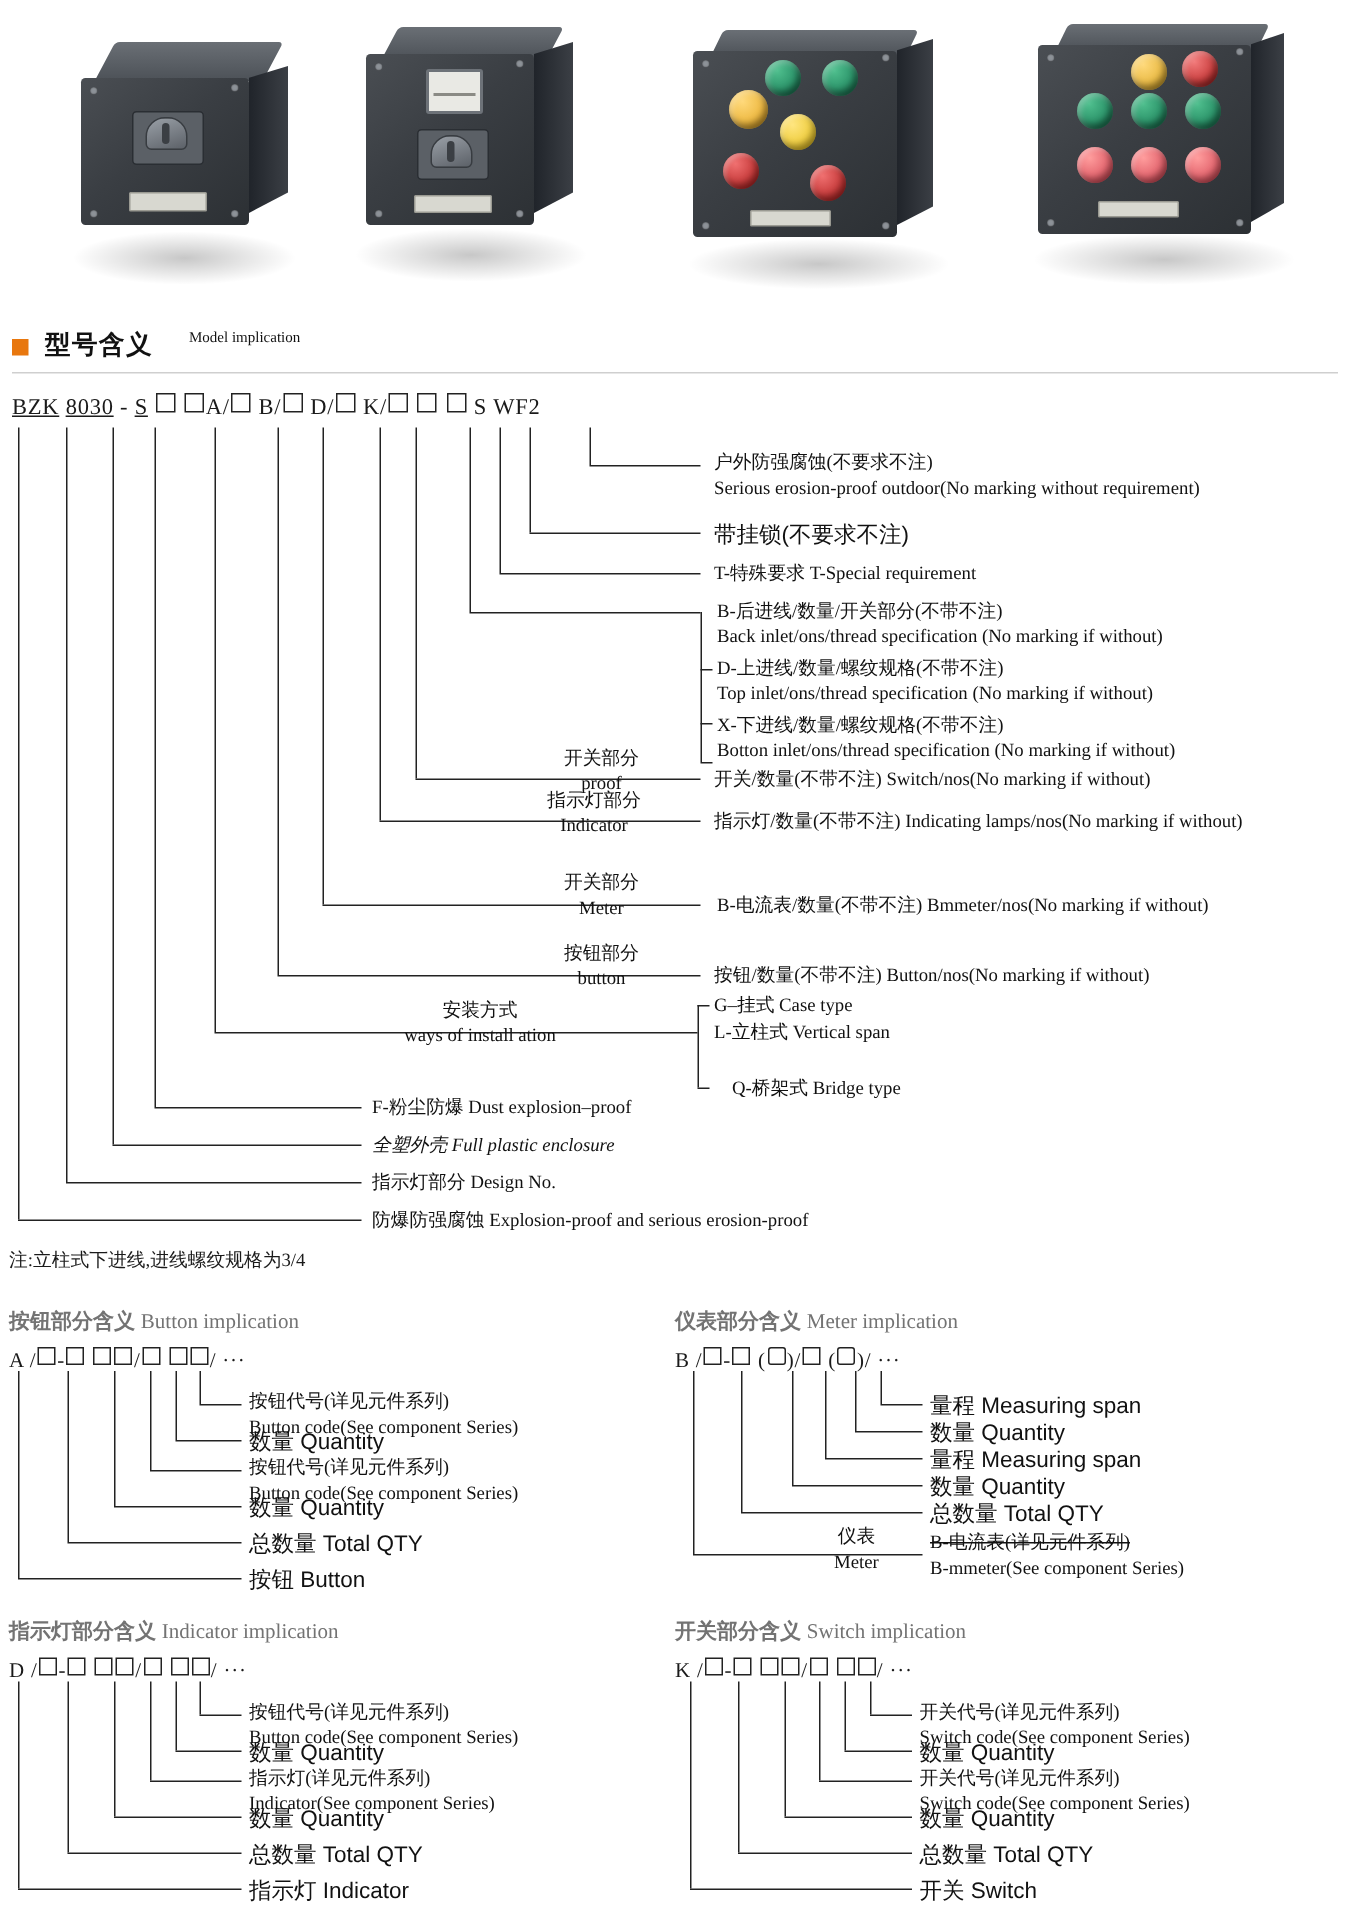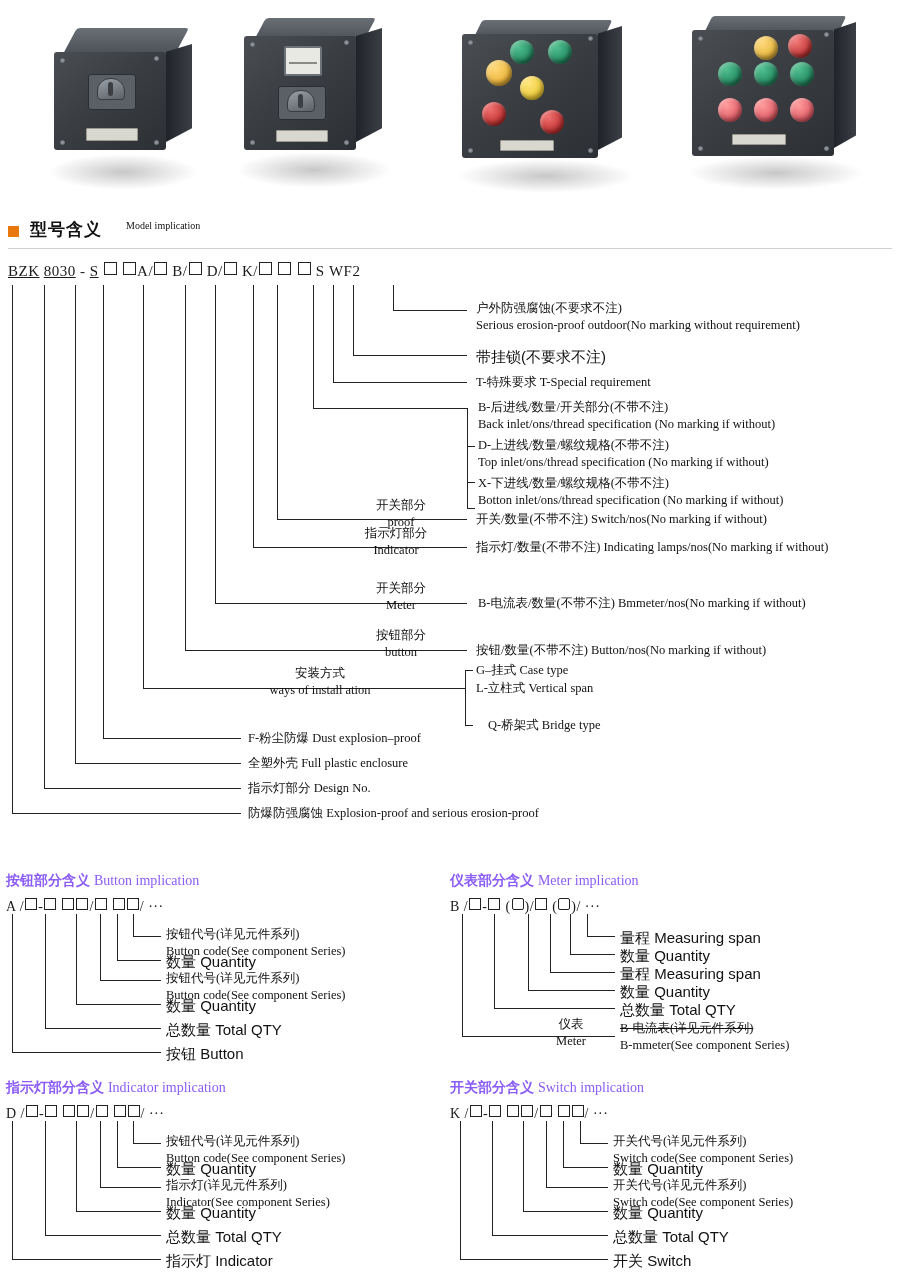--- a/index.html
+++ b/index.html
@@ -190,21 +190,21 @@
 
   
   .sub {
     position: absolute;
   }
   .sub-title {
     position: absolute;
     font-family: "Liberation Sans", sans-serif;
     font-weight: bold;
     font-size: 14px;
-    color: #8b5cf6;
+    color: #737373;
     white-space: nowrap;
   }
   .sub-code {
     position: absolute;
     font-family: "Liberation Serif", serif;
     font-size: 14px;
     white-space: nowrap;
     letter-spacing: .5px;
   }
   .cbox {
@@ -402,21 +402,21 @@
   <div class="lbl" style="left:476px;top:405px;">
     <span>L-立柱式 Vertical span</span>
   </div>
   <div class="lbl" style="left:488px;top:442px;">
     <span>Q-桥架式 Bridge type</span>
   </div>
 
   <div class="lbl" style="left:248px;top:455px;">
     <span>F-粉尘防爆 Dust explosion–proof</span>
   </div>
-  <div class="lbl" style="left:248px;top:480px;">
+  <div class="lbl" style="left:248px;top:480px;font-style:italic;">
     <span>全塑外壳 Full plastic enclosure</span>
   </div>
   <div class="lbl" style="left:248px;top:505px;">
     <span>指示灯部分  Design No.</span>
   </div>
   <div class="lbl" style="left:248px;top:530px;">
     <span>防爆防强腐蚀 Explosion-proof and serious erosion-proof</span>
   </div>
 
   <div class="lbl ctr" style="left:355px;top:222px;width:92px;">
@@ -435,20 +435,21 @@
     <span class="cn">按钮部分</span><br>
     <span>button</span>
   </div>
   <div class="lbl ctr" style="left:235px;top:390px;width:170px;">
     <span class="cn">安装方式</span><br>
     <span>ways of install ation</span>
   </div>
 </div>
 
 <div class="note">
+  <div>注:立柱式下进线,进线螺纹规格为3/4</div>
 </div>
 
 <div class="sub" style="left:0;top:868px;width:450px;height:200px;">
   <div class="sub-title" style="left:6px;top:4px;">
     <span>按钮部分含义</span> <span style="font-weight:normal;font-family:'Liberation Serif',serif;">Button implication</span>
   </div>
   <div class="sub-code" style="left:6px;top:30px;">
     A /<span class="cbox"></span>-<span class="cbox"></span>&nbsp;<span class="cbox"></span><span class="cbox"></span>/<span class="cbox"></span>&nbsp;<span class="cbox"></span><span class="cbox"></span>/&nbsp;···
   </div>
 

